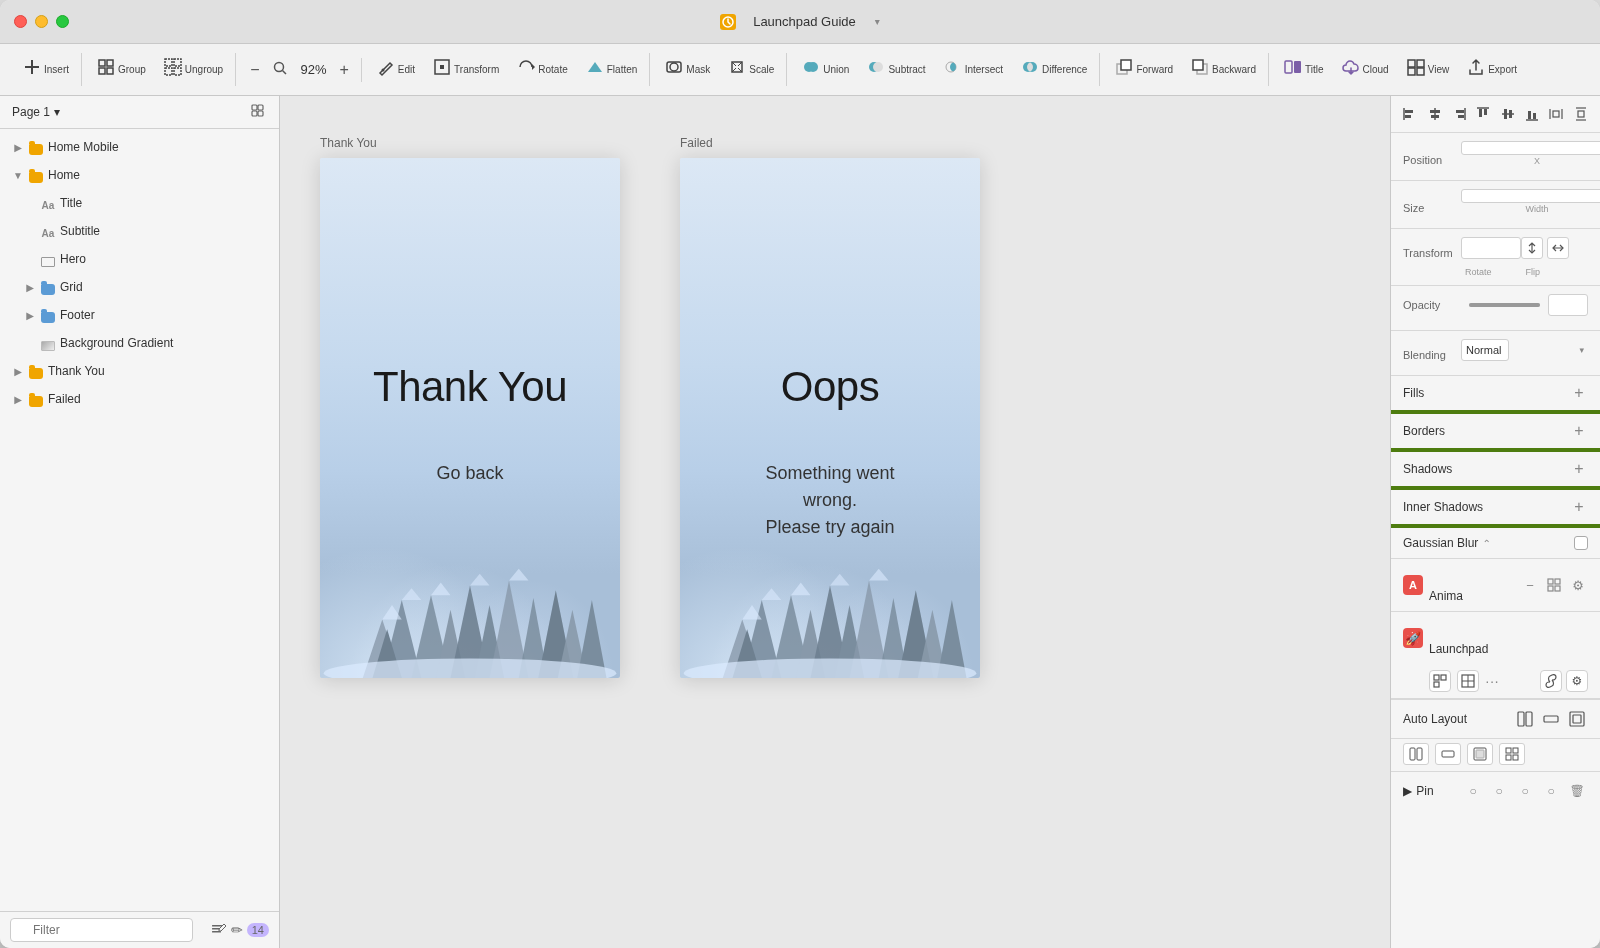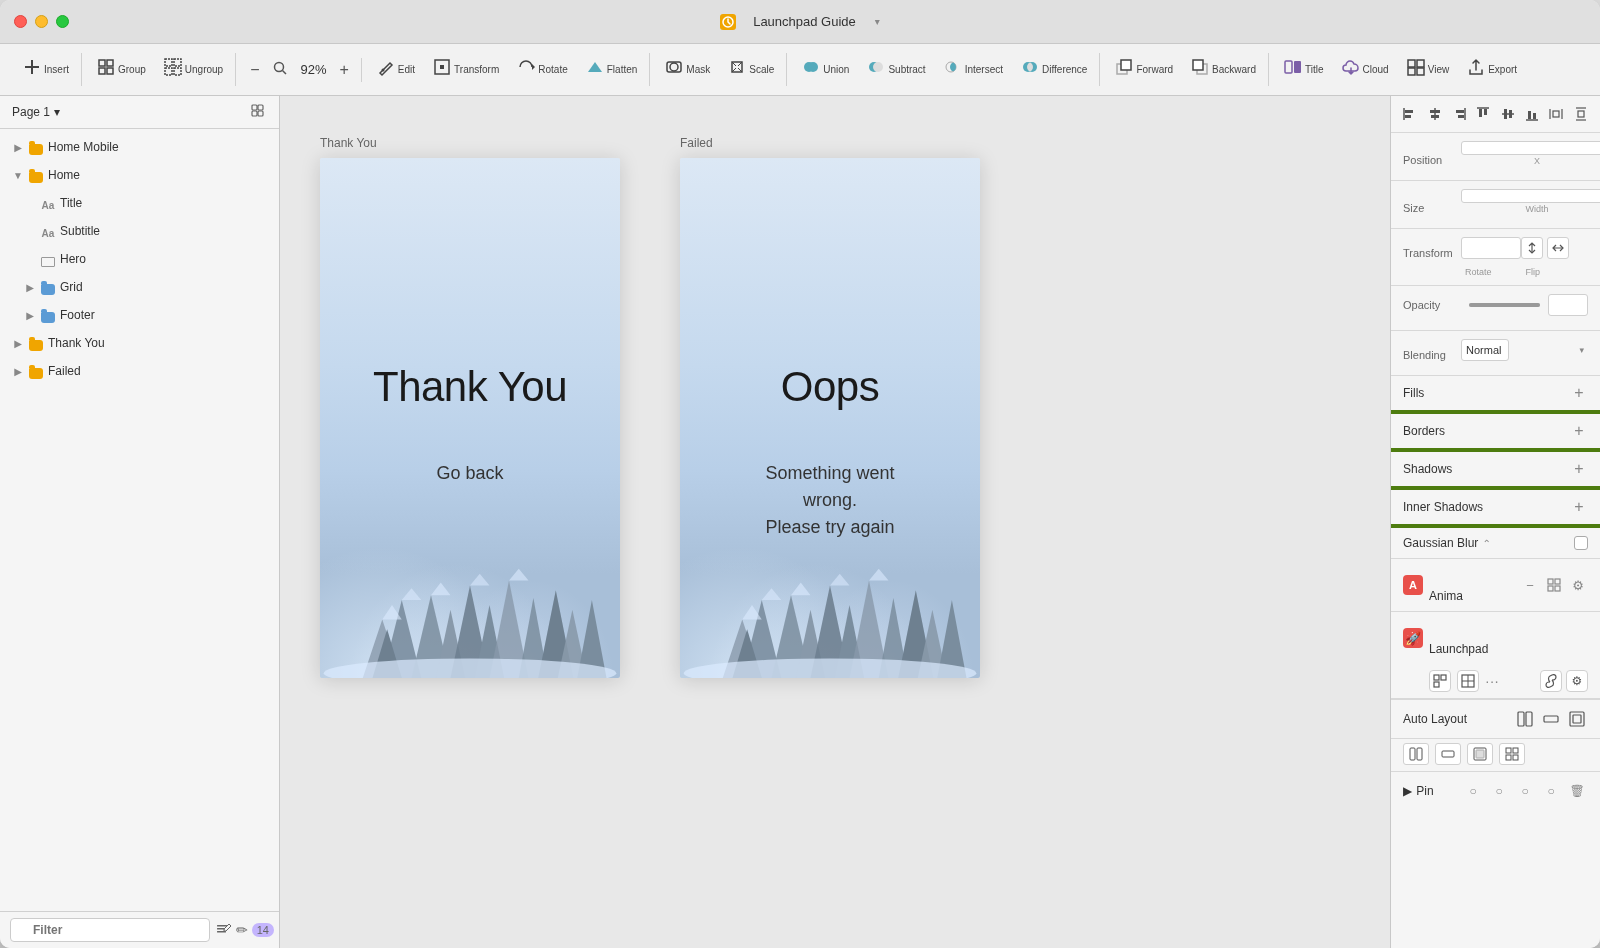--- a/index.html
+++ b/index.html
@@ -272,25 +272,24 @@
       display: flex;
       align-items: center;
       gap: 6px;
     }
     .filter-input {
       flex: 1;
       height: 24px;
       background: white;
       border: 1px solid #ccc;
       border-radius: 4px;
-      padding: 0 16px 0 22px;
+      padding: 0 4px 0 22px;
       font-size: 12px;
       color: #666;
       position: relative;
-      font-weight: bold;
     }
     .filter-wrap {
       position: relative;
       flex: 1;
     }
     .filter-search-icon {
       position: absolute;
       left: 6px;
       top: 50%;
       transform: translateY(-50%);
@@ -1061,20 +1060,27 @@
         </div>
 
         <div class="layer-item layer-indent-1">
           <span class="chevron">▶</span>
           <span class="layer-icon">
             <div class="icon-folder"></div>
           </span>
           <span class="layer-name">Footer</span>
         </div>
 
+        <div class="layer-item layer-indent-1">
+          <span class="chevron" style="visibility:hidden">▶</span>
+          <span class="layer-icon">
+            <div class="icon-gradient"></div>
+          </span>
+          <span class="layer-name">Background Gradient</span>
+        </div>
 
         <div class="layer-item">
           <span class="chevron">▶</span>
           <span class="layer-icon">
             <div class="icon-folder icon-folder-yellow"></div>
           </span>
           <span class="layer-name">Thank You</span>
         </div>
 
         <div class="layer-item">

